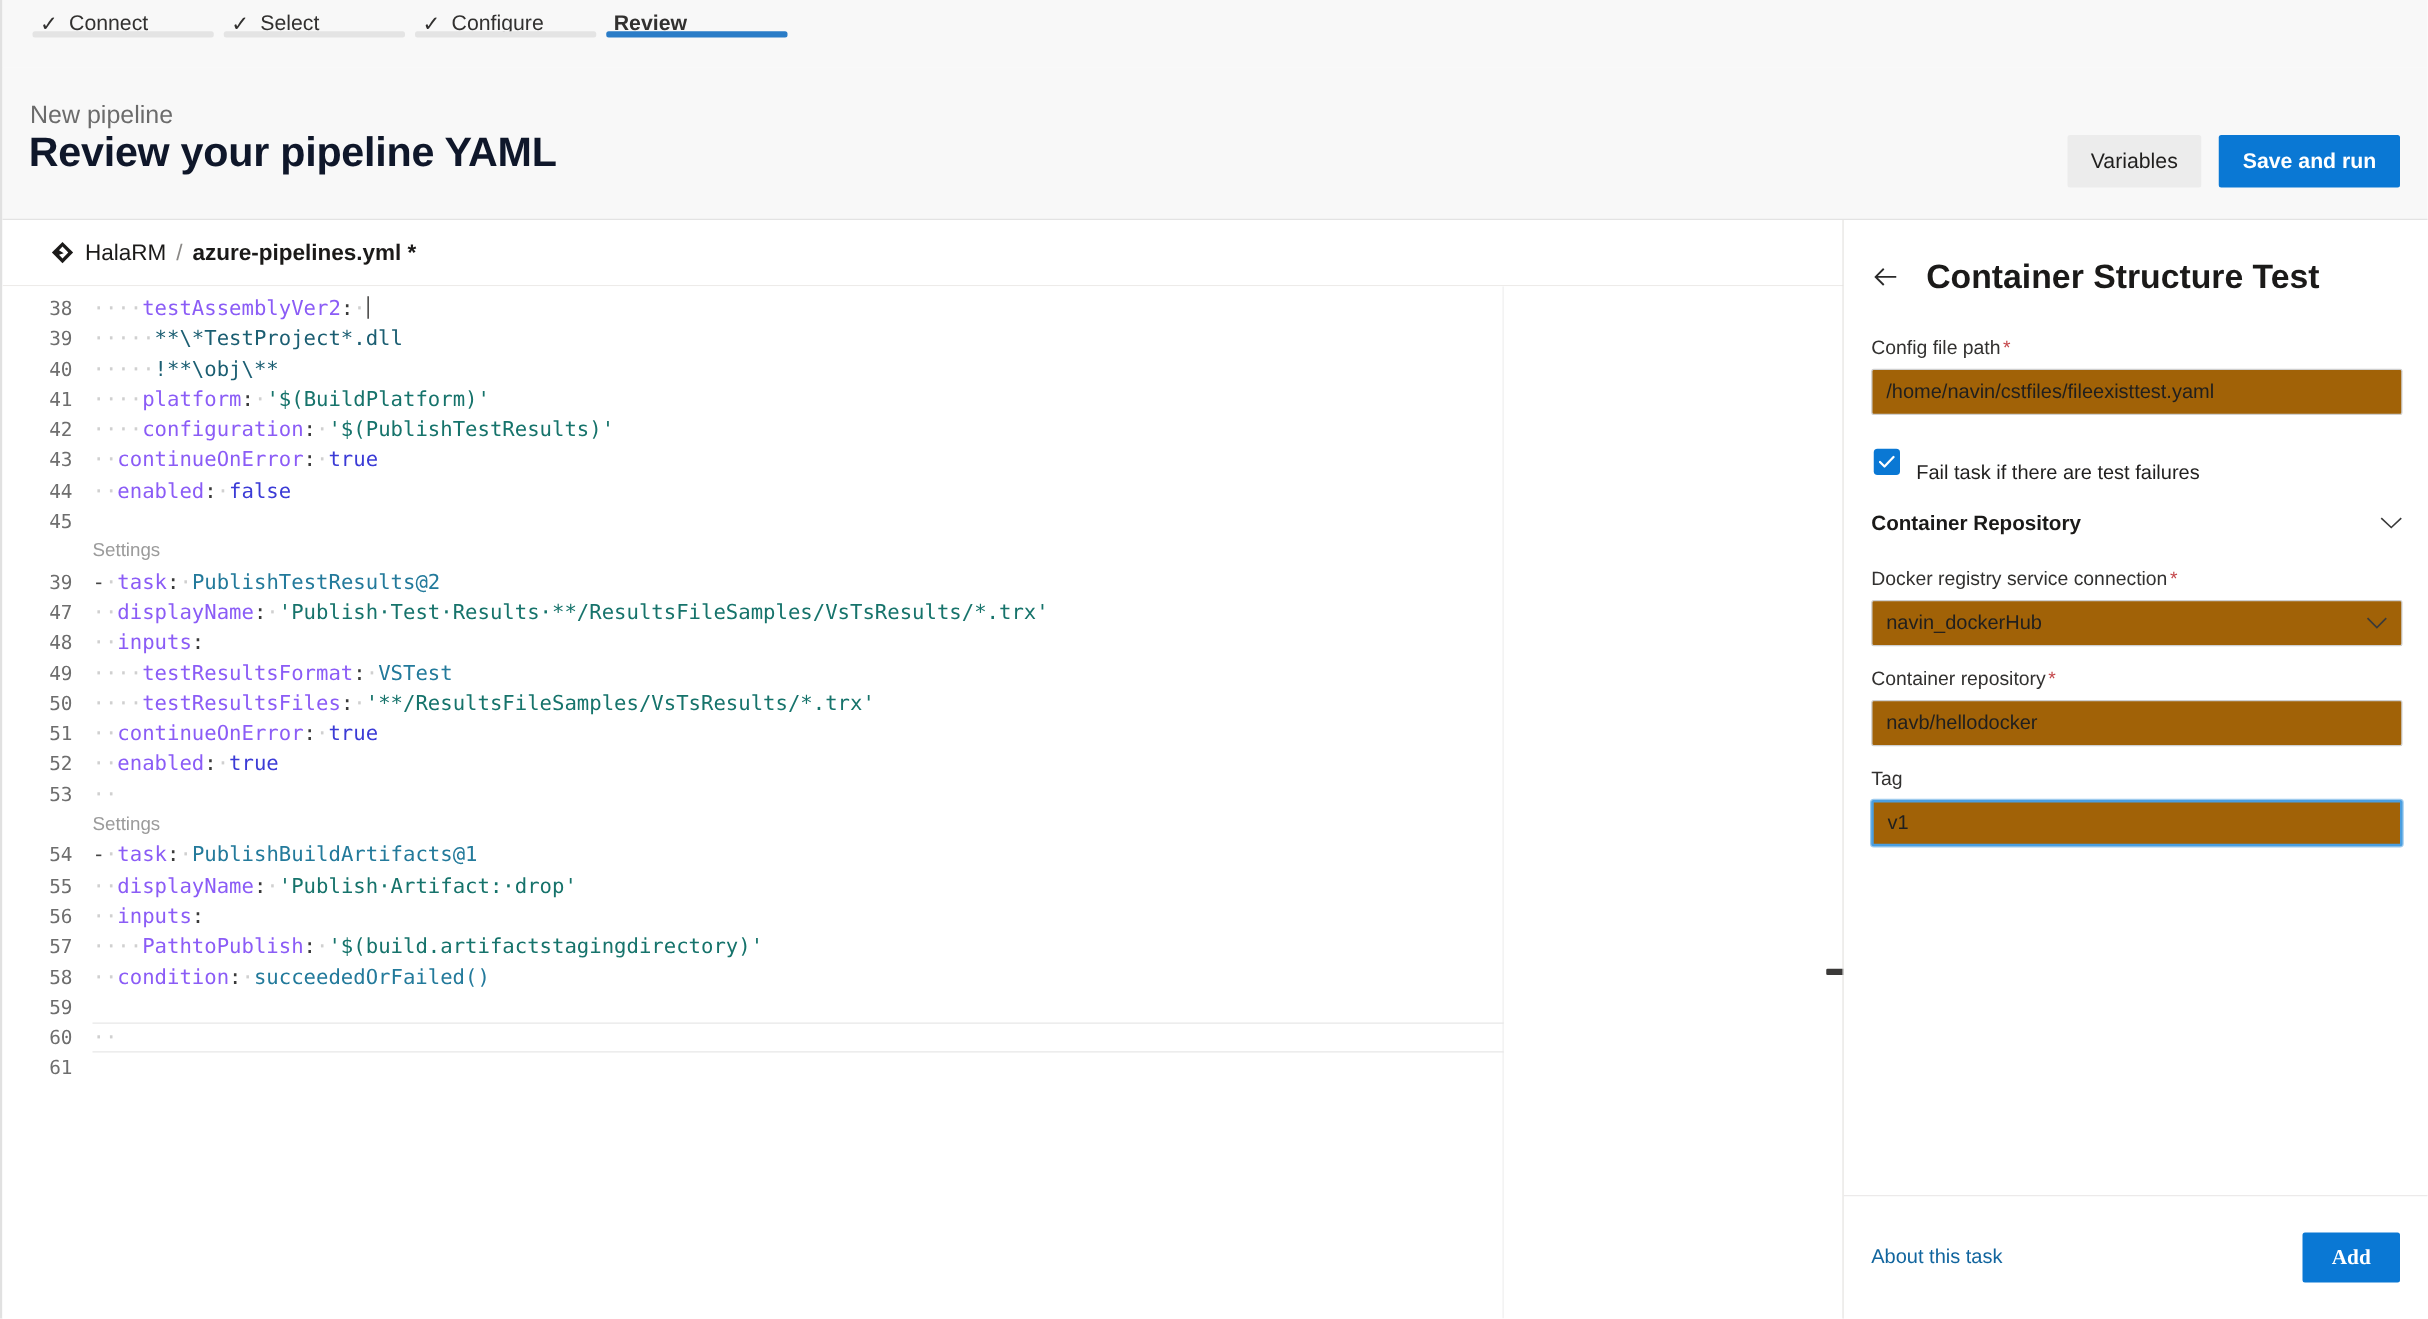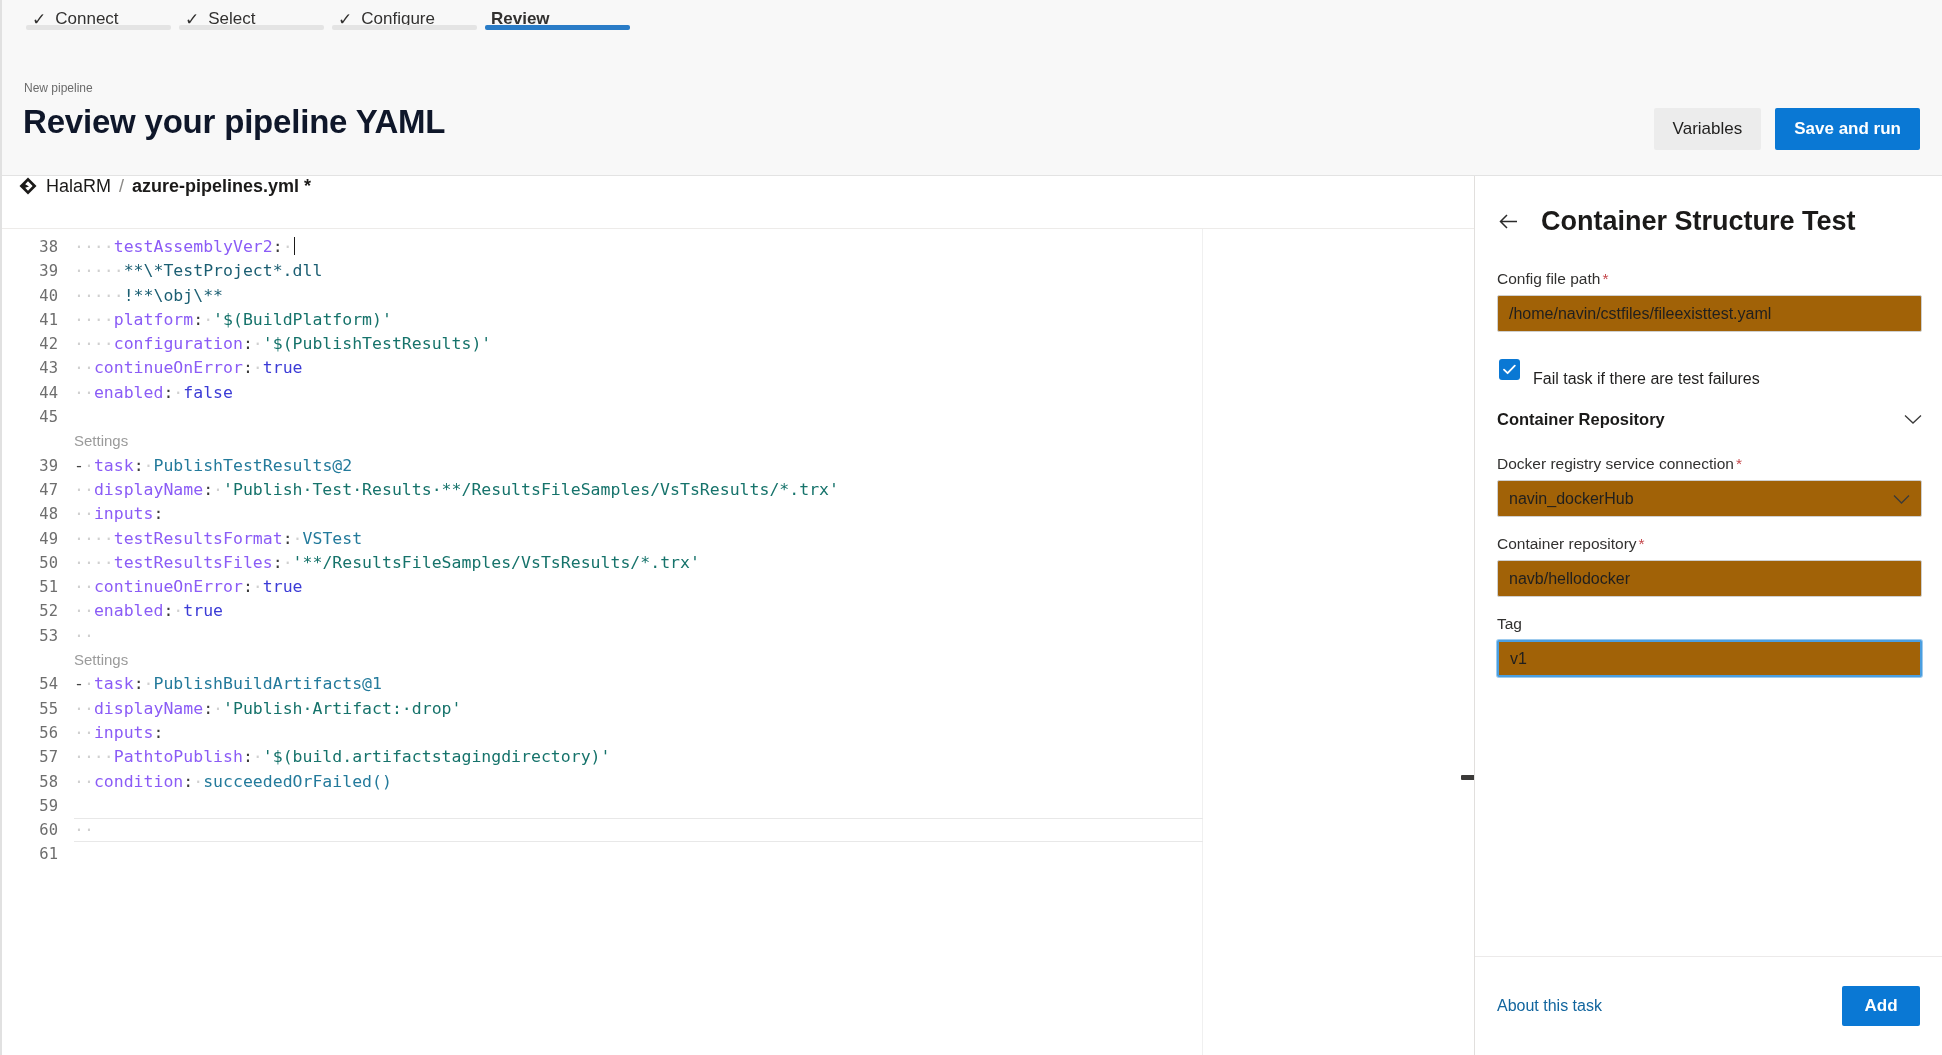--- a/index.html
+++ b/index.html
@@ -25,38 +25,38 @@
   .wz-label { font-size: 17px; color: #323130; white-space: nowrap; }
   .wz-step.active .wz-label { font-weight: bold; }
   .wz-bar { position: absolute; left: 2px; right: 6px; bottom: 8px; height: 5px; background: #e4e4e4; border-radius: 2px; }
   .wz-step.active .wz-bar { background: #2a7cc7; }
 
   
   .titlebar {
     position: absolute; left: 0; top: 54px; width: 1942px; height: 122px;
     background: #f8f8f8; border-bottom: 1px solid #e3e3e3;
   }
-  .crumb-small { position: absolute; left: 22px; top: 27px; font-size: 12px; color: #6b6b6b; }
+  .crumb-small { position: absolute; left: 22px; top: 27px; font-size: 20px; color: #6b6b6b; }
   .page-title { position: absolute; left: 21px; top: 49px; font-size: 33px; font-weight: bold; color: #0f172a; letter-spacing: -0.2px; }
   .tb-actions { position: absolute; right: 24px; top: 54px; display: flex; gap: 14px; align-items: center; }
   .btn {
     height: 42px; border: none; border-radius: 2px; font-size: 17px;
     font-family: "Liberation Sans", sans-serif; cursor: pointer; padding: 0 19px;
   }
   .btn-secondary { background: #ececec; color: #201f1e; }
   .btn-primary { background: #0a78d4; color: #ffffff; font-weight: bold; }
 
   
   .editor-wrap {
     position: absolute; left: 0; top: 176px; width: 1473px; height: 879px;
     background: #ffffff; overflow: hidden;
   }
   .breadcrumb-row {
     position: absolute; left: 0; top: 0; width: 1473px; height: 53px;
-    display: flex; padding-left: 16px; gap: 8px;
+    display: flex; align-items: center; padding-left: 38px; gap: 8px;
     border-bottom: 1px solid #edebe9;
   }
   .repo-icon { width: 20px; height: 20px; display: block; }
   .crumb-repo { font-size: 18px; color: #1b1a19; }
   .crumb-sep { font-size: 18px; color: #8a8886; }
   .crumb-file { font-size: 18px; color: #1b1a19; font-weight: bold; }
 
   .code-area {
     position: absolute; left: 0; top: 53px; width: 1473px; height: 826px;
     background: #ffffff; overflow: hidden;
@@ -141,21 +141,21 @@
 
   .panel-footer {
     position: absolute; left: 0; bottom: 0; width: 469px; height: 99px;
     border-top: 1px solid #eceaea; display: flex; align-items: center;
     justify-content: space-between; padding: 0 24px 0 22px;
   }
   .link { font-size: 16px; color: #11659e; cursor: pointer; }
   .btn-add {
     width: 78px; height: 40px; background: #0a78d4; color: #fff;
     border: none; border-radius: 2px; font-size: 17px; font-weight: bold;
-    cursor: pointer; font-family: Liberation Sans, sans-serif;
+    cursor: pointer; font-family: Liberation Serif, serif;
   }
 </style>
 </head>
 <body>
 
 <div id="root">
 
   <div class="wizard">
     <div class="wizard-inner" id="wizard-steps">
         <div class="wz-step">

